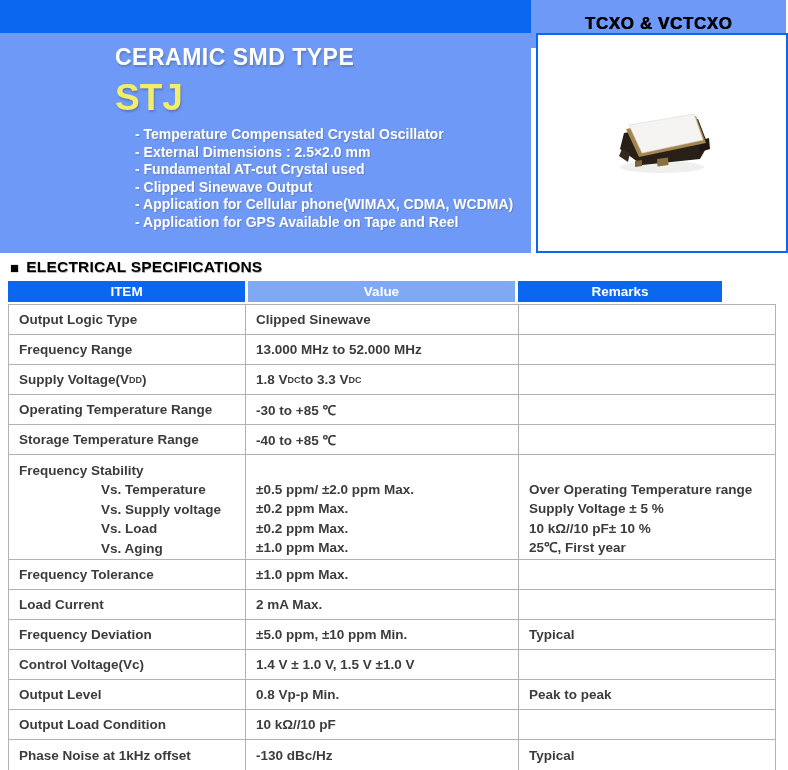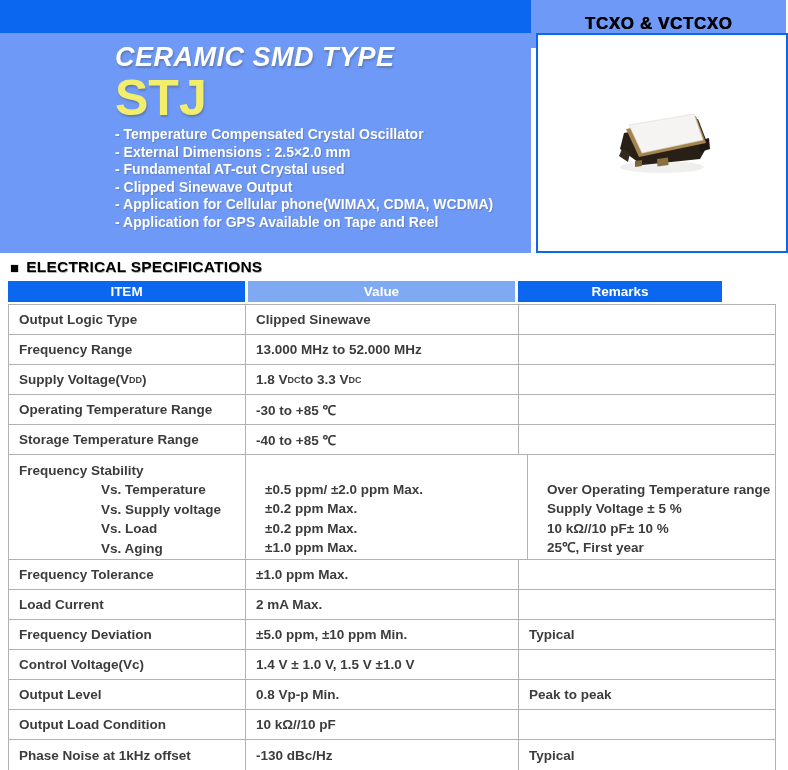--- a/index.html
+++ b/index.html
@@ -21,30 +21,29 @@
   .banner{
     position:absolute;left:531px;top:0;width:255px;height:48px;background:var(--lblue);
     display:flex;align-items:center;justify-content:center;
     color:#000;font-weight:bold;font-size:17px;letter-spacing:.6px;
     text-shadow:.6px 0 0 #000;
   }
   
   .hero{position:absolute;left:0;top:33px;width:531px;height:220px;background:var(--lblue);color:#fff;}
   .hero-inner{padding:8px 0 0 115px;}
   .hero-title{
-    font-size:27px;font-weight:bold;letter-spacing:.5px;line-height:32px;
+    font-size:23px;font-weight:bold;letter-spacing:.5px;line-height:32px;
     text-shadow:1px 2px 2px rgba(70,70,70,.35);
-    font-style:italic;
   }
   .hero-model{
-    font-size:50px;font-weight:bold;color:var(--yellow);line-height:42px;margin-top:4px;
+    font-size:37px;font-weight:bold;color:var(--yellow);line-height:42px;margin-top:4px;
     text-shadow:1px 2px 2px rgba(70,70,70,.35);
   }
   .hero-bullets{margin-top:7px;font-size:14px;font-weight:bold;line-height:17.5px;
-    text-shadow:1px 1px 1px rgba(70,70,70,.3);}
+    text-shadow:1px 1px 1px rgba(70,70,70,.3);margin-left:20px;}
   
   .photo-box{
     position:absolute;left:536px;top:33px;width:252px;height:220px;background:#fff;
     border:2px solid var(--blue);display:flex;align-items:center;justify-content:center;
   }
   
   .section-head{
     position:absolute;left:10px;top:257px;height:20px;display:flex;align-items:center;gap:7px;
     color:#000;font-weight:bold;font-size:15.5px;letter-spacing:.2px;
     text-shadow:.5px .5px .5px rgba(60,60,60,.4);
@@ -57,21 +56,21 @@
   .th.c-item{width:237px;background:var(--blue);}
   .th.c-value{width:267px;background:var(--vblue);margin:0 3px;}
   .th.c-remarks{width:204px;background:var(--blue);}
   .tbody{margin-top:2px;border:1px solid var(--grid);font-weight:bold;}
   .tr{display:flex;height:30px;}
   .tr:not(:last-child){border-bottom:1px solid var(--grid);}
   .td{display:flex;align-items:center;padding-left:10px;font-size:13.5px;color:var(--ink);}
   .td.c-item{width:237px;border-right:1px solid var(--grid);}
   .td.c-value{width:273px;border-right:1px solid var(--grid);}
   .td.c-remarks{flex:1;}
-  .tr.stab{height:105px;gap:9px;}
+  .tr.stab{height:105px;}
   .tr.stab .td{display:block;padding-top:6px;}
   .tr.stab .td.c-value,.tr.stab .td.c-remarks{padding-top:25px;}
   .ln{height:19.4px;line-height:19.4px;white-space:nowrap;}
   .ln.vs{padding-left:82px;}
   sub{font-size:9px;line-height:0;}
 </style>
 </head>
 <body>
 
 <div class="topbar"></div>

